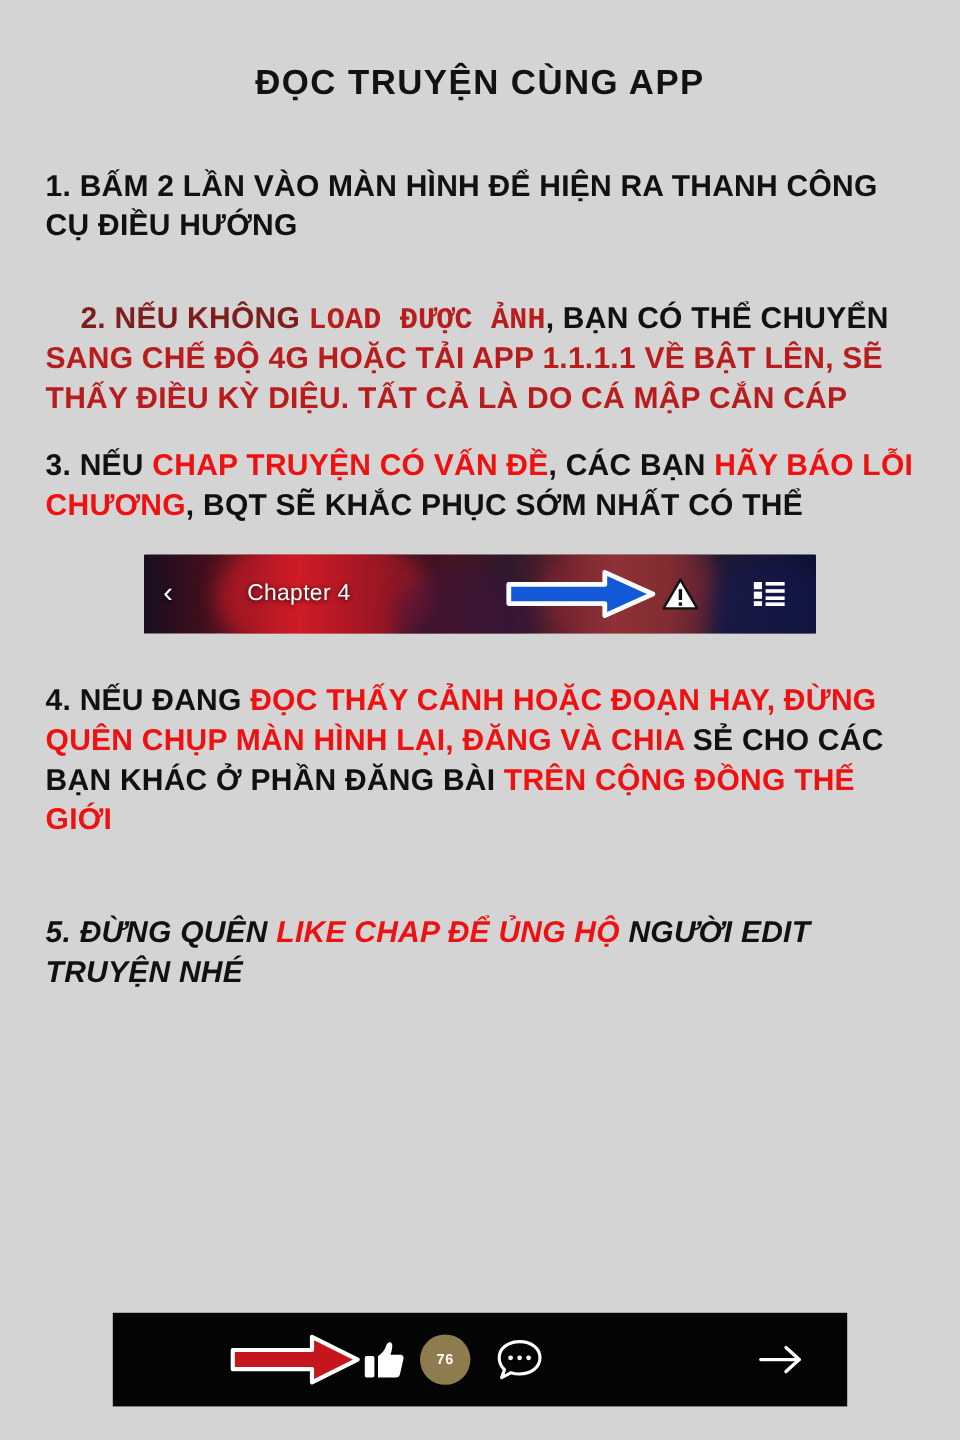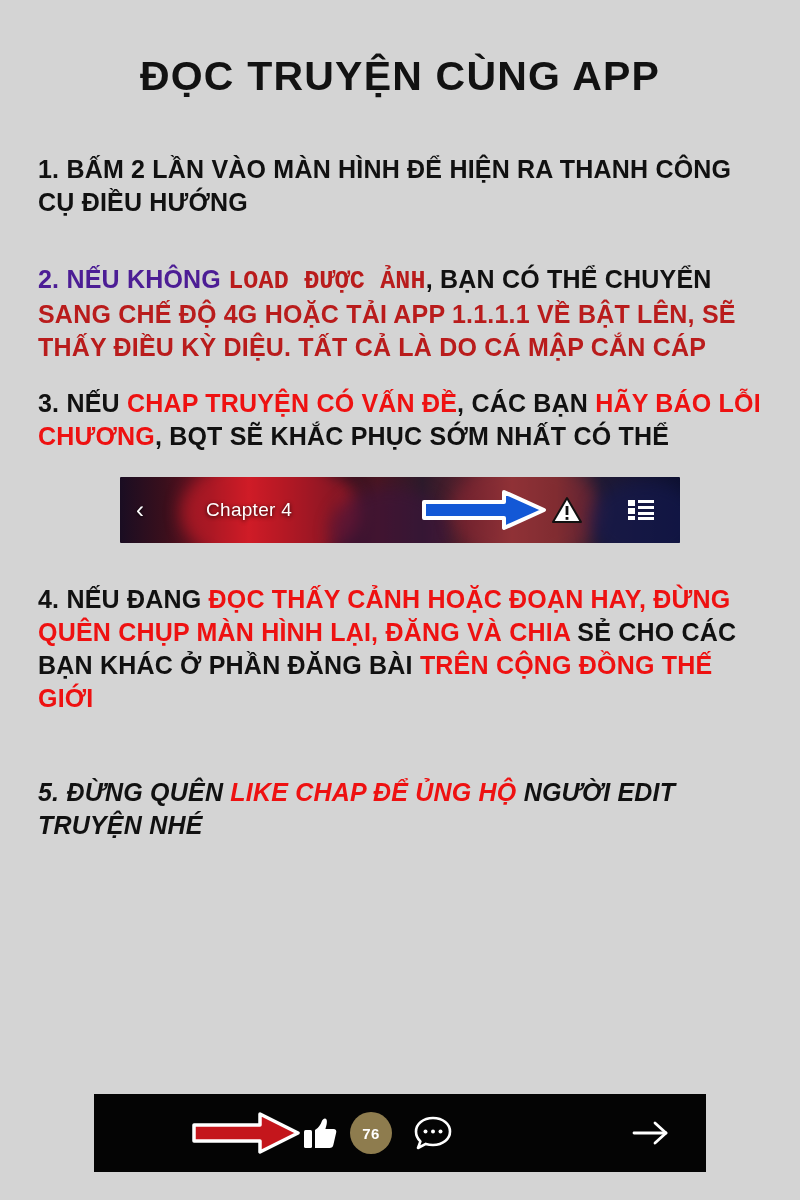--- a/index.html
+++ b/index.html
@@ -17,21 +17,21 @@
   }
   .page {
     width: 800px;
     height: 1200px;
     box-sizing: border-box;
     padding: 44px 38px 0 38px;
     position: relative;
   }
   .title {
     text-align: center;
-    font-size: 41px;
+    font-size: 29px;
     font-weight: bold;
     letter-spacing: 1.2px;
     text-transform: uppercase;
     color: #121212;
     margin: 8px 0 0 0;
     line-height: 1.2;
   }
   .item {
     font-size: 25px;
     font-weight: bold;
@@ -142,21 +142,21 @@
   .like-badge {
     position: absolute;
     left: 256px;
     top: 50%;
     transform: translateY(-50%);
     width: 42px;
     height: 42px;
     border-radius: 50%;
     background: #8e7c4e;
     color: #ffffff;
-    font-size: 15px;
+    font-size: 12px;
     font-weight: bold;
     display: flex;
     align-items: center;
     justify-content: center;
     letter-spacing: 0.5px;
   }
   .comment-icon {
     position: absolute;
     left: 320px;
     top: 50%;
@@ -178,21 +178,21 @@
 
 <div class="page">
 
   <div class="title">ĐỌC TRUYỆN CÙNG APP</div>
 
   <p class="item n1">
     <span><span style="color: rgb(17, 17, 17);">1. BẤM 2 LẦN VÀO MÀN HÌNH ĐỂ HIỆN RA THANH CÔNG CỤ ĐIỀU HƯỚNG</span></span>
   </p>
 
   <p class="item n2">
-    <span><span style="color: #4c1d95;">2. NẾU KHÔNG </span><span style="color: #b91c1c; font-family: Liberation Mono, monospace;">LOAD ĐƯỢC ẢNH</span><span style="color: rgb(17, 17, 17);">, BẠN CÓ THỂ CHUYỂN </span><span style="color: #b91c1c;">SANG CHẾ ĐỘ 4G HOẶC TẢI APP 1.1.1.1</span><span style="color: #b91c1c;"> VỀ BẬT LÊN, SẼ THẤY ĐIỀU KỲ DIỆU. TẤT CẢ LÀ DO CÁ MẬP CẮN CÁP</span></span>
+    <span><span style="color: #7f1d1d; margin-left: 29px;">2. NẾU KHÔNG </span><span style="color: #b91c1c; font-family: Liberation Mono, monospace;">LOAD ĐƯỢC ẢNH</span><span style="color: rgb(17, 17, 17);">, BẠN CÓ THỂ CHUYỂN </span><span style="color: #b91c1c;">SANG CHẾ ĐỘ 4G HOẶC TẢI APP 1.1.1.1</span><span style="color: #b91c1c;"> VỀ BẬT LÊN, SẼ THẤY ĐIỀU KỲ DIỆU. TẤT CẢ LÀ DO CÁ MẬP CẮN CÁP</span></span>
   </p>
 
   <p class="item n3">
     <span><span style="color: rgb(17, 17, 17);">3. NẾU </span><span style="color: rgb(238, 17, 17);">CHAP TRUYỆN CÓ VẤN ĐỀ</span><span style="color: rgb(17, 17, 17);">, CÁC BẠN </span><span style="color: rgb(238, 17, 17);">HÃY BÁO LỖI CHƯƠNG</span><span style="color: rgb(17, 17, 17);">, BQT SẼ KHẮC PHỤC SỚM NHẤT CÓ THỂ</span></span>
   </p>
 
   <div class="figure-chapter">
     <div class="fig-glow g1"></div>
     <div class="fig-glow g2"></div>
     <div class="fig-glow g3"></div>

